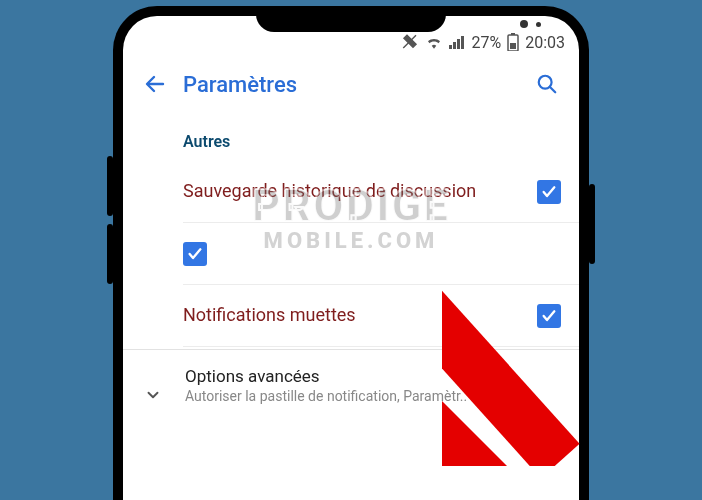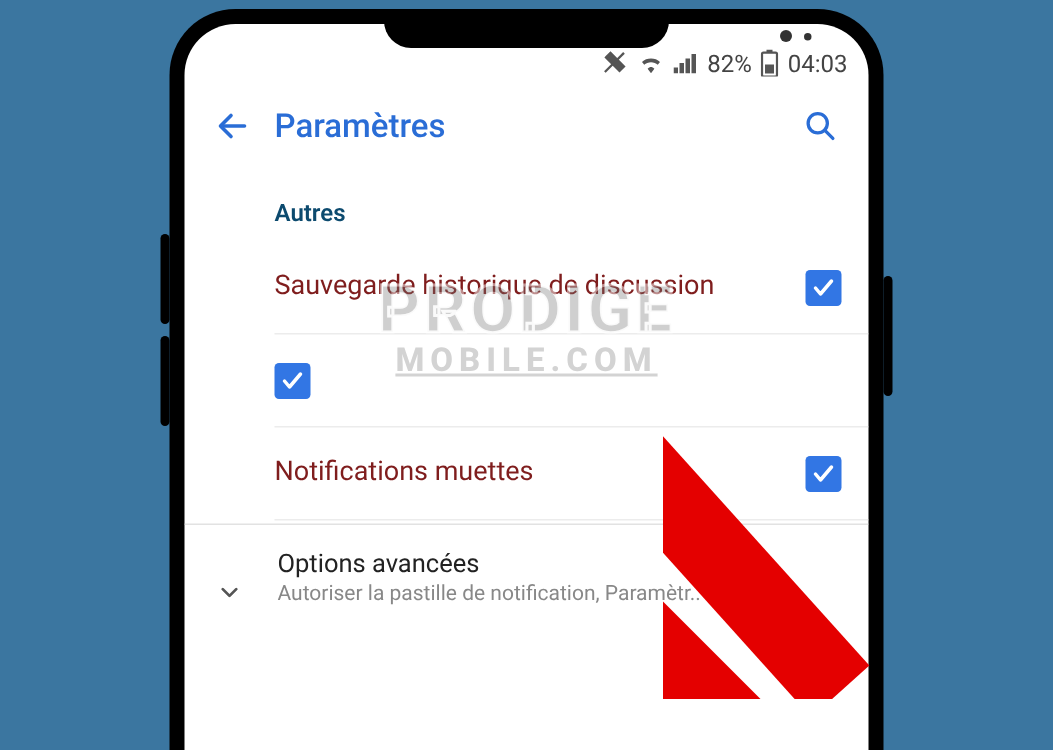--- a/index.html
+++ b/index.html
@@ -158,21 +158,20 @@
     letter-spacing: 2px;
     color: rgba(120,120,120,0.65);
     -webkit-text-stroke: 2px rgba(255,255,255,0.9);
   }
   .watermark .l2 {
     font-size: 22px;
     font-weight: 800;
     letter-spacing: 4px;
     color: rgba(140,140,140,0.7);
     margin-top: -4px;
-    text-decoration: underline;
   }
 
   
   .arrow {
     position: absolute;
     right: 40px;
     bottom: 30px;
     z-index: 40;
     pointer-events: none;
   }
@@ -205,29 +204,29 @@
         </svg>
       </span>
       <span>
         <svg width="16" height="14" viewBox="0 0 16 14" fill="#555">
           <rect x="0" y="10" width="3" height="4"></rect>
           <rect x="4" y="7" width="3" height="7"></rect>
           <rect x="8" y="4" width="3" height="10"></rect>
           <rect x="12" y="1" width="3" height="13"></rect>
         </svg>
       </span>
-      <span>82%</span>
+      <span>27%</span>
       <span>
         <svg width="12" height="18" viewBox="0 0 12 18" fill="#555">
           <rect x="4" y="0" width="4" height="2"></rect>
           <rect x="1" y="2" width="10" height="16" rx="1" fill="none" stroke="#555" stroke-width="1.5"></rect>
           <rect x="3" y="10" width="6" height="6"></rect>
         </svg>
       </span>
-      <span>04:03</span>
+      <span>20:03</span>
     </div>
 
     <div class="appbar">
       <div class="back">
         <svg width="24" height="24" viewBox="0 0 24 24" fill="none" stroke="#2a6dd6" stroke-width="2.4" stroke-linecap="round" stroke-linejoin="round">
           <line x1="20" y1="12" x2="5" y2="12"></line>
           <polyline points="11 5 4 12 11 19"></polyline>
         </svg>
       </div>
       <div class="title">Paramètres</div>

